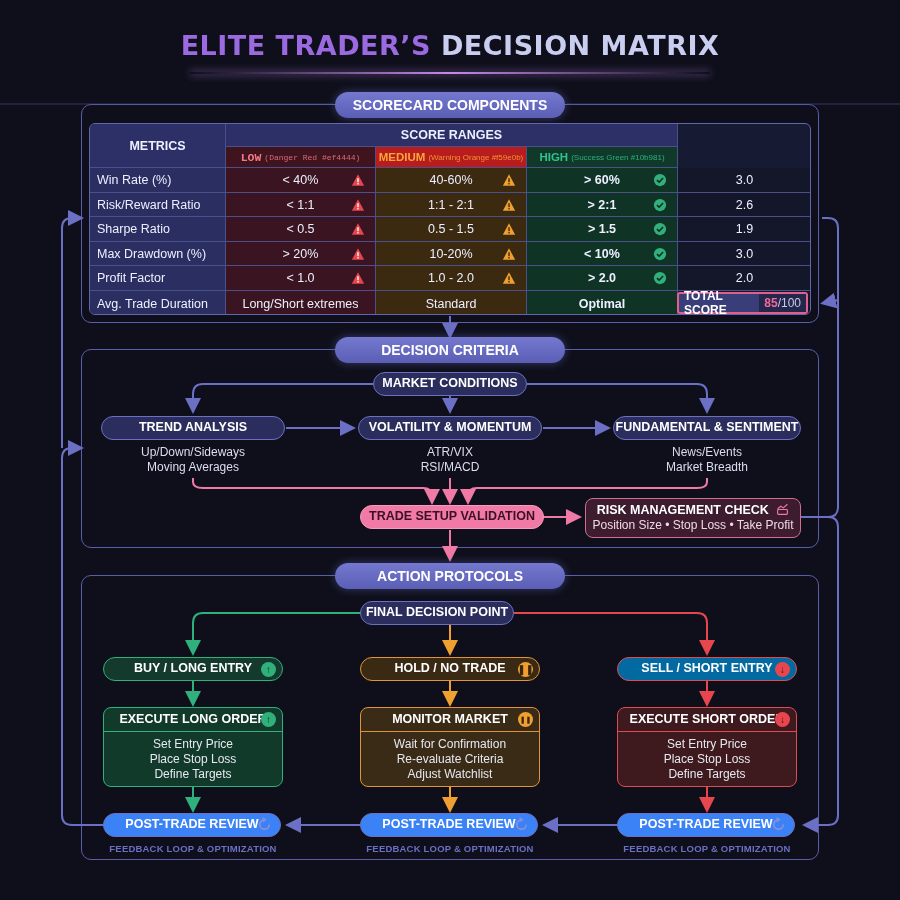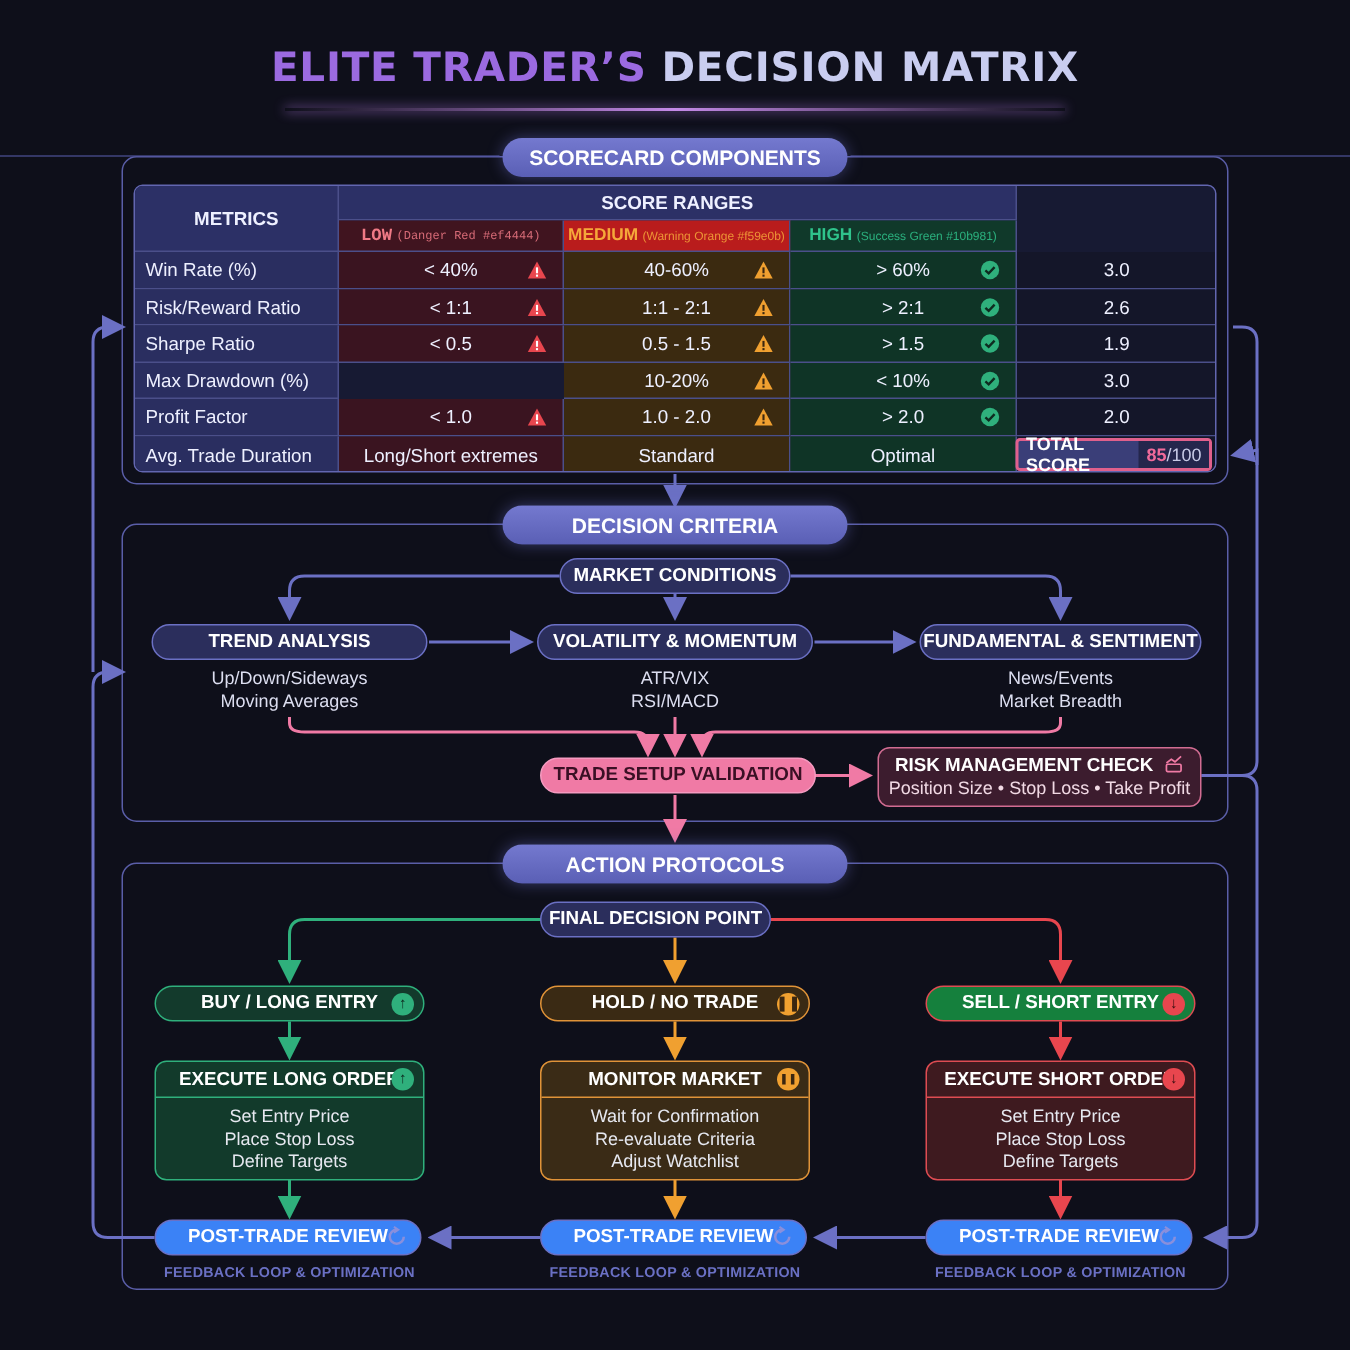--- a/index.html
+++ b/index.html
@@ -17,21 +17,21 @@
   .frame { border: 1.5px solid #5a5ea8; border-radius: 10px; }
   .section-pill { height: 26px; border-radius: 13px; background: linear-gradient(180deg, #7479cf, #5a5fb5); color: #fff; font-weight: bold; font-size: 14px; text-align: center; line-height: 26px; box-shadow: 0 0 10px rgba(110,115,210,0.45); }
 
   
   .tbl { left: 89px; top: 123px; width: 722px; height: 192px; border: 1.5px solid #6266b0; border-radius: 6px; overflow: hidden; background: #171a33; }
   .cell { position: absolute; font-size: 12.5px; display: flex; align-items: center; color: #eef0ff; border-right: 1px solid #4b4f8a; border-bottom: 1px solid #4b4f8a; }
   .hdr { background: #2c3066; font-weight: bold; justify-content: center; font-size: 12.5px; }
   .metric { background: #2a2e60; padding-left: 7px; }
   .low { background: #3a1420; justify-content: center; }
   .med { background: #3b2a10; justify-content: center; }
-  .high { background: #0f3426; justify-content: center; }
+  .high { background: #0f3426; justify-content: center; font-weight: bold; }
   .wscore { background: #141629; justify-content: center; }
   .sub-low { background: #40141f; color: #f07a86; font-size: 11.5px; justify-content: center; font-weight: bold; }
   .sub-med { background: #b91c1c; color: #f5a83a; font-size: 11.5px; justify-content: center; font-weight: bold; }
   .sub-high { background: #10392a; color: #2fc48c; font-size: 11.5px; justify-content: center; font-weight: bold; }
   .sub-note { font-weight: normal; font-size: 8px; margin-left: 3px; opacity: 0.85; }
   .ico { position: absolute; right: 10px; top: 50%; transform: translateY(-50%); width: 14px; height: 14px; }
   .total { position: absolute; left: 677px; top: 292px; width: 131px; height: 22px; border: 2px solid #e0608c; border-radius: 3px; background: #3a3e78; display: flex; align-items: center; font-size: 12px; font-weight: bold; }
   .total .lbl { padding-left: 5px; color: #fff; }
   .total .val { margin-left: 5px; height: 100%; background: #24264c; display: flex; align-items: center; padding: 0 5px; }
   .total .num { color: #f06a9a; }
@@ -40,21 +40,21 @@
   
   .node { position: absolute; height: 24px; border-radius: 12px; border: 1.5px solid #6b70c4; background: #2b2e5c; color: #fff; font-weight: bold; font-size: 12.5px; text-align: center; line-height: 21px; }
   .desc { position: absolute; text-align: center; font-size: 12px; color: #dcdef0; line-height: 15px; }
   .tsv { background: #f07aa5; border-color: #f59ac0; color: #3a1024; font-size: 12.5px; }
   .risk { position: absolute; border: 1.5px solid #d16c92; border-radius: 8px; background: #3c1c2e; text-align: center; }
   .risk .h { font-weight: bold; font-size: 12.5px; color: #fff; margin-top: 4px; }
   .risk .s { font-size: 12px; color: #f1d9e4; margin-top: 1px; }
 
   .green { border-color: #2fb07c; background: #133a2c; }
   .orange { border-color: #e09338; background: #3a2a14; }
-  .red { border-color: #de4c52; background: #15803d; }
+  .red { border-color: #de4c52; background: #0369a1; }
   .card { position: absolute; border-radius: 8px; border: 1.5px solid; }
   .card .hd { height: 24px; line-height: 23px; font-weight: bold; font-size: 12.5px; color: #fff; text-align: center; border-bottom: 1.5px solid; position: relative; }
   .card .bd { text-align: center; font-size: 12px; color: #e6e8f0; line-height: 15px; padding-top: 5px; }
   .card.green { border-color: #2fb07c; background: #123a2b; }
   .card.green .hd { border-color: #2fb07c; }
   .card.orange { border-color: #e09338; background: #3a2b16; }
   .card.orange .hd { border-color: #e09338; }
   .card.red { border-color: #de4c52; background: #3e1a1f; }
   .card.red .hd { border-color: #de4c52; }
   .badge { position: absolute; right: 6px; top: 4px; width: 15px; height: 15px; border-radius: 50%; display: flex; align-items: center; justify-content: center; font-size: 10px; font-weight: bold; line-height: 1; }
@@ -229,20 +229,28 @@
   <div class="cell high" style="left:437px; top:93px; width:151px; height:25px;">
       <span>&gt; 1.5</span>
       <svg class="ico" viewBox="0 0 16 16">
         <circle cx="8" cy="8" r="7" fill="#2fb07c"></circle>
         <path d="M4.5 8.2 L7 10.5 L11.5 5.8" stroke="#0e2b20" stroke-width="1.8" fill="none"></path>
       </svg>
     </div>
   <div class="cell wscore" style="left:588px; top:93px; width:134px; height:25px;">1.9</div>
 
   <div class="cell metric" style="left:0; top:118px; width:136px; height:24px;">Max Drawdown (%)</div>
+  <div class="cell low" style="left:136px; top:118px; width:150px; height:24px;">
+      <span>&gt; 20%</span>
+      <svg class="ico" viewBox="0 0 16 16">
+        <path d="M8 1.5 L15 14.5 L1 14.5 Z" fill="#e8464e"></path>
+        <rect x="7.2" y="6" width="1.6" height="4.5" fill="#fff"></rect>
+        <rect x="7.2" y="11.5" width="1.6" height="1.6" fill="#fff"></rect>
+      </svg>
+    </div>
   <div class="cell med" style="left:286px; top:118px; width:151px; height:24px;">
       <span>10-20%</span>
       <svg class="ico" viewBox="0 0 16 16">
         <path d="M8 1.5 L15 14.5 L1 14.5 Z" fill="#f0a030"></path>
         <rect x="7.2" y="6" width="1.6" height="4.5" fill="#3a2610"></rect>
         <rect x="7.2" y="11.5" width="1.6" height="1.6" fill="#3a2610"></rect>
       </svg>
     </div>
   <div class="cell high" style="left:437px; top:118px; width:151px; height:24px;">
       <span>&lt; 10%</span>

